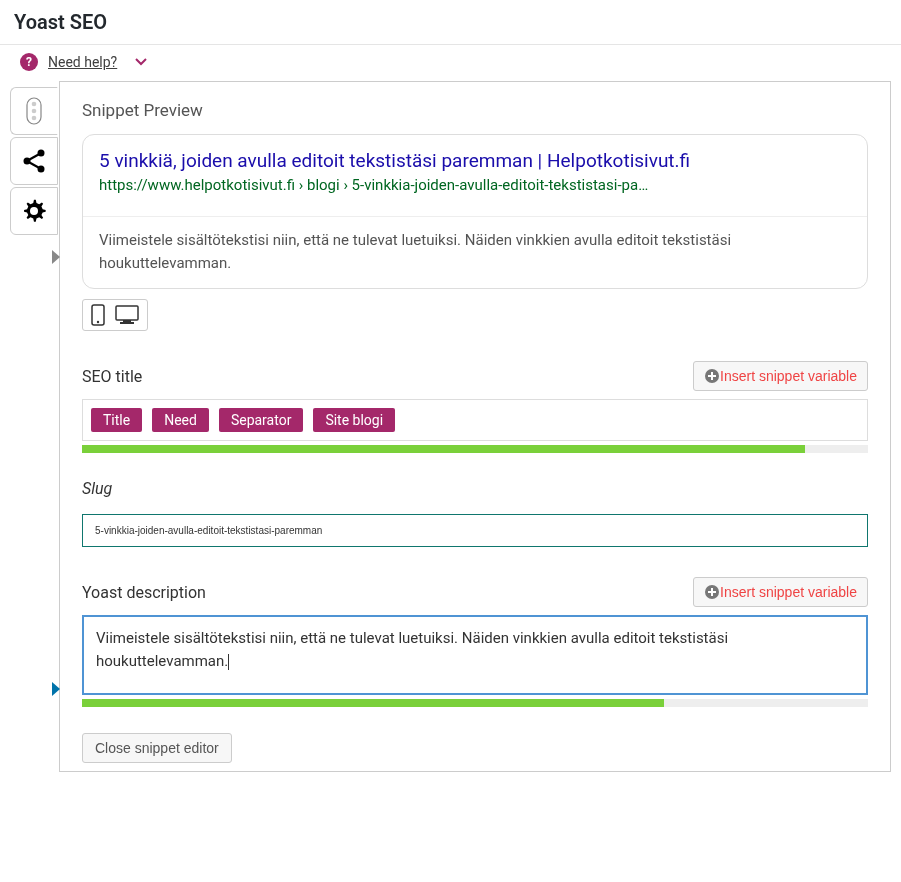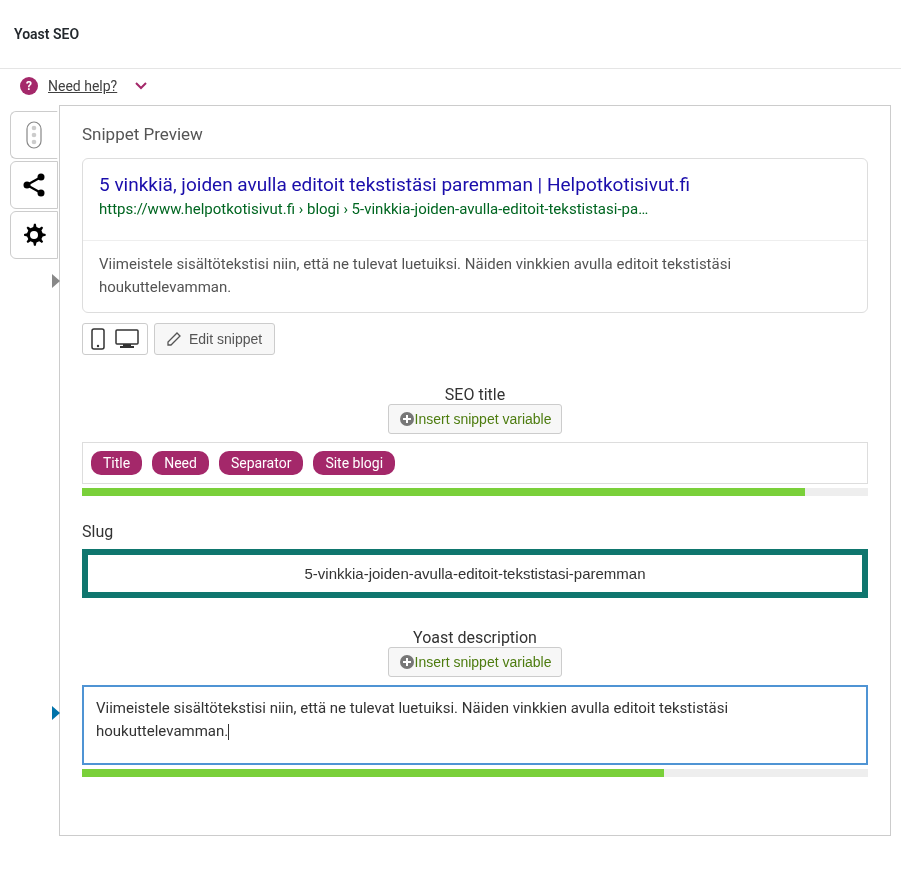--- a/index.html
+++ b/index.html
@@ -1,52 +1,52 @@
 <!DOCTYPE html>
 <html><head>
 <meta charset="utf-8">
 <style>
 * { box-sizing: border-box; margin: 0; padding: 0; }
 body { font-family: -apple-system, BlinkMacSystemFont, "Segoe UI", Roboto, sans-serif; background: #fff; color: #333; width: 901px; }
 .meta-box { border-bottom: 1px solid #e5e5e5; }
-.meta-title { font-size: 14px; font-weight: 600; padding: 26px 14px; color: #23282d; }
+.meta-title { font-size: 20px; font-weight: 600; padding: 10px 14px; color: #23282d; }
 .help-row { display: flex; align-items: center; padding: 8px 20px 10px; gap: 10px; }
 .help-icon { width: 18px; height: 18px; border-radius: 50%; background: #a4286a; color: #fff; display: flex; align-items: center; justify-content: center; font-size: 12px; font-weight: bold; }
 .help-link { color: #404040; text-decoration: underline; font-size: 14px; }
 .chev { color: #a4286a; font-size: 12px; margin-left: 8px; }
 
 .panel-wrap { display: flex; padding: 0 10px; }
 .tabs-col { display: flex; flex-direction: column; width: 50px; padding-top: 6px; }
 .tab-btn { width: 48px; height: 48px; border: 1px solid #ccc; background: #fff; display: flex; align-items: center; justify-content: center; margin-bottom: 2px; border-radius: 6px 0 0 6px; position: relative; z-index: 2; }
 .tab-btn.active { border-right-color: #fff; }
-.content-col { flex: 1; border: 1px solid #ccc; padding: 18px 22px 32px; margin-left: -1px; position: relative; }
+.content-col { flex: 1; border: 1px solid #ccc; padding: 18px 22px 8px; margin-left: -1px; position: relative; }
 .side-caret { position: absolute; left: -8px; width: 0; height: 0; border-top: 7px solid transparent; border-bottom: 7px solid transparent; border-left: 8px solid #888; }
 .side-caret.c1 { top: 168px; }
 .side-caret.c2 { top: 600px; border-left-color: #0073aa; }
 
 .section-h { color: #555; font-size: 17px; font-weight: 400; margin-bottom: 14px; }
-.preview-box { border: 1px solid #ddd; border-radius: 6px; padding: 14px 16px; margin-bottom: 10px; }
+.preview-box { border: 1px solid #ddd; border-radius: 12px; padding: 14px 16px; margin-bottom: 10px; }
 .pv-title { color: #1a0dab; font-size: 19px; margin-bottom: 4px; }
 .pv-url { color: #006621; font-size: 15px; margin-bottom: 22px; }
 .pv-divider { border-top: 1px solid #eee; margin: 0 -16px 12px; }
 .pv-desc { color: #545454; font-size: 15px; line-height: 1.5; }
 
 .btn-row { display: flex; gap: 6px; margin-bottom: 30px; }
 .device-toggle { display: flex; border: 1px solid #ccc; border-radius: 3px; padding: 4px 8px; gap: 10px; align-items: center; }
 .btn { border: 1px solid #ccc; background: #f7f7f7; padding: 6px 12px; border-radius: 3px; font-size: 14px; color: #555; display: flex; align-items: center; gap: 8px; cursor: pointer; }
 
-.field-head { display: flex; justify-content: space-between; align-items: center; margin-bottom: 8px; flex-direction: column; }
+.field-head { display: flex; justify-content: space-between; align-items: center; margin-bottom: 8px; }
 .field-label { font-size: 16px; color: #333; }
-.insert-btn { border: 1px solid #ccc; background: #f7f7f7; padding: 6px 10px; border-radius: 3px; font-size: 14px; color: #4d7c0f; display: flex; align-items: center; cursor: pointer; }
+.insert-btn { border: 1px solid #ccc; background: #f7f7f7; padding: 6px 10px; border-radius: 3px; font-size: 14px; color: #ef4444; display: flex; align-items: center; cursor: pointer; }
 .pill-box { border: 1px solid #ddd; padding: 8px; display: flex; gap: 10px; }
-.pill { background: #a4286a; color: #fff; padding: 4px 12px; border-radius: 10px; font-size: 14px; }
+.pill { background: #a4286a; color: #fff; padding: 4px 12px; border-radius: 2px; font-size: 14px; }
 .progress { height: 8px; background: #eee; margin-top: 4px; margin-bottom: 26px; display: flex; }
 .progress-fill { background: #7ad03a; }
 
-.text-input { width: 100%; border: 6px solid #0f766e; padding: 10px 12px; font-size: 15px; color: #333; margin-bottom: 0; text-align: center; }
+.text-input { width: 100%; border: 1px solid #0f766e; padding: 10px 12px; font-size: 10px; color: #333; margin-bottom: 0; }
 .textarea { width: 100%; border: 2px solid #4f94d4; padding: 10px 12px; font-size: 15px; color: #333; line-height: 1.5; min-height: 80px; resize: none; font-family: inherit; }
 .cursor-bar { display: inline-block; width: 1px; height: 16px; background: #333; vertical-align: middle; }
 
 svg { display: block; }
 </style>
 </head>
 <body>
 
 <div class="meta-box">
   <div class="meta-title">Yoast SEO</div>
@@ -111,28 +111,20 @@
             </svg>
         </span>
         <span>
           <svg width="24" height="20" viewBox="0 0 24 20">
               <rect x="1" y="1" width="22" height="14" rx="1" fill="none" stroke="#333" stroke-width="1.5"></rect>
               <rect x="8" y="15" width="8" height="2" fill="#333"></rect>
               <rect x="5" y="17" width="14" height="2" fill="#333"></rect>
             </svg>
         </span>
       </div>
-      <button class="btn">
-        <span>
-          <svg width="14" height="14" viewBox="0 0 14 14">
-              <path d="M10 1 L13 4 L4 13 L1 13 L1 10 Z" fill="none" stroke="#555" stroke-width="1.3"></path>
-            </svg>
-        </span>
-        <span>Edit snippet</span>
-      </button>
     </div>
 
     <div class="field-head">
       <div class="field-label">SEO title</div>
       <button class="insert-btn">
         <span>
           <svg width="16" height="16" viewBox="0 0 16 16">
               <circle cx="8" cy="8" r="7" fill="#777"></circle>
               <path d="M8 4 V12 M4 8 H12" stroke="#fff" stroke-width="2"></path>
             </svg>
@@ -143,34 +135,37 @@
     <div class="pill-box" id="pills">
         <span class="pill">Title</span>
         <span class="pill">Need</span>
         <span class="pill">Separator</span>
         <span class="pill">Site blogi</span>
       </div>
     <div class="progress">
         <div class="progress-fill" id="prog1" style="width: 92%;"></div>
       </div>
 
-    <div class="field-label" style="margin-bottom:8px;">Slug</div>
+    <div class="field-label" style="margin-bottom:16px;font-style:italic;">Slug</div>
     <input class="text-input" style="margin-bottom: 30px;" value="5-vinkkia-joiden-avulla-editoit-tekstistasi-paremman">
 
     <div class="field-head">
       <div class="field-label">Yoast description</div>
       <button class="insert-btn">
         <span>
           <svg width="16" height="16" viewBox="0 0 16 16">
               <circle cx="8" cy="8" r="7" fill="#777"></circle>
               <path d="M8 4 V12 M4 8 H12" stroke="#fff" stroke-width="2"></path>
             </svg>
         </span>
         <span>Insert snippet variable</span>
       </button>
     </div>
     <div class="textarea"><span>Viimeistele sisältötekstisi niin, että ne tulevat luetuiksi. Näiden vinkkien avulla editoit tekstistäsi houkuttelevamman.</span><span class="cursor-bar"></span></div>
     <div class="progress">
         <div class="progress-fill" id="prog2" style="width: 74%;"></div>
       </div>
 
+    <button class="btn">
+      <span>Close snippet editor</span>
+    </button>
   </div>
 </div>
 
 </body></html>

